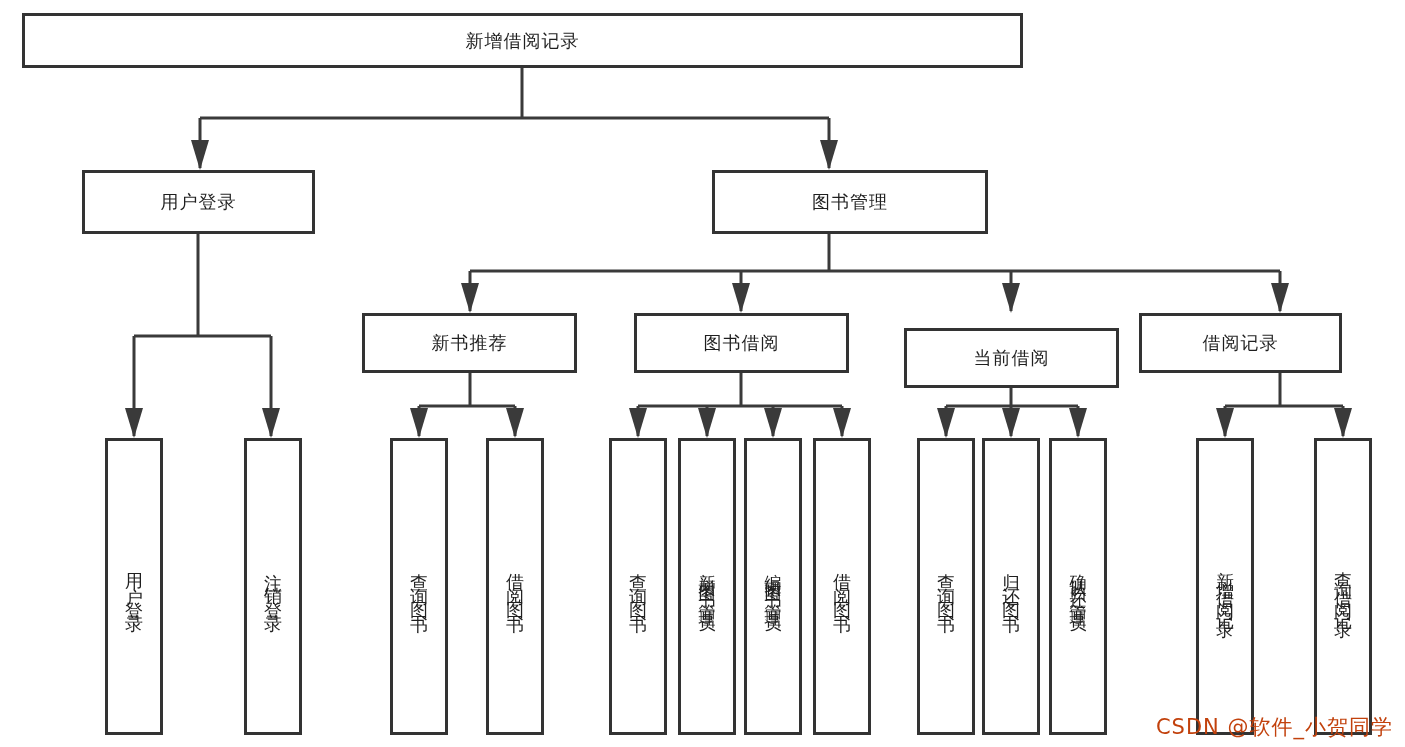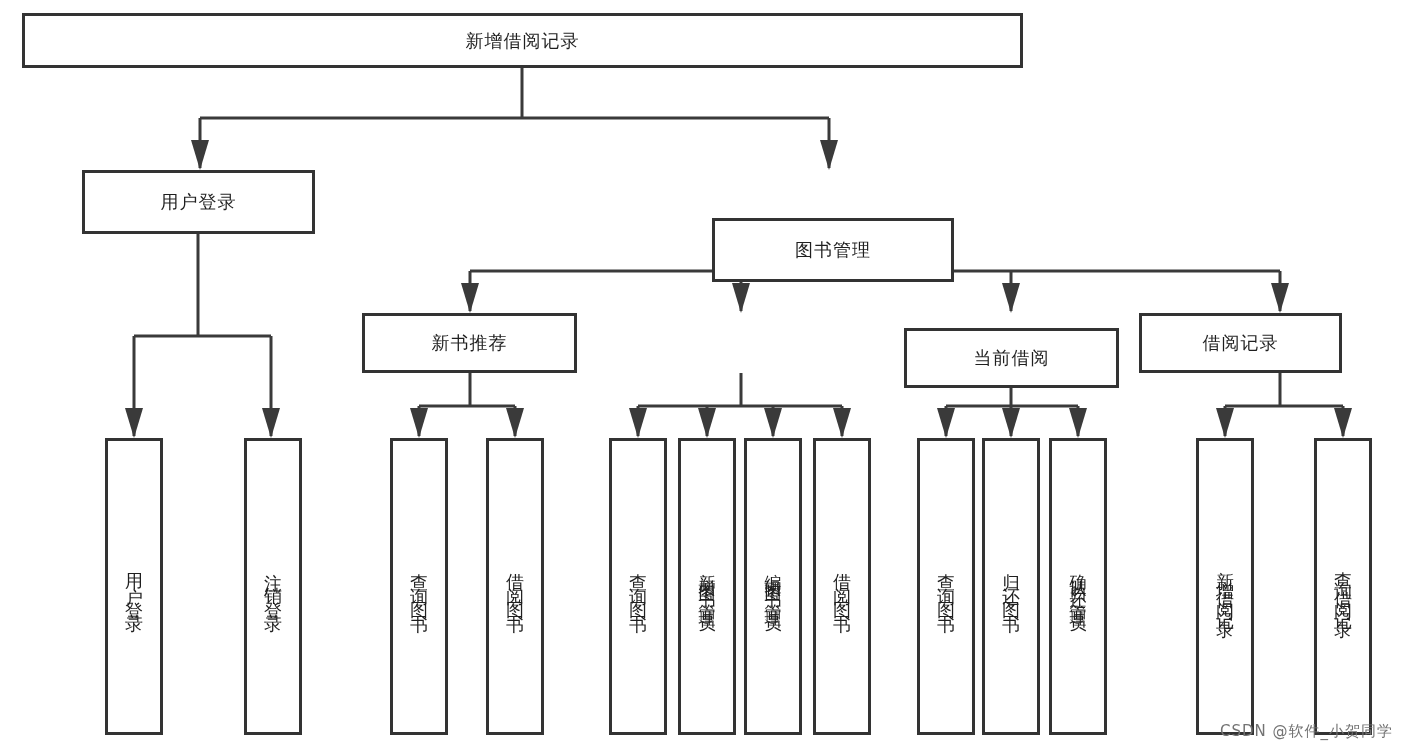--- a/index.html
+++ b/index.html
@@ -15,21 +15,21 @@
   }
   .h-node { font-size:18px; letter-spacing:1px; }
   .v-node span {
     writing-mode:vertical-rl; text-orientation:mixed;
     font-size:18px; letter-spacing:14px; line-height:1;
   }
   .v-node.tight span { font-size:17px; letter-spacing:6px; }
   .v-node.mid span { letter-spacing:10px; }
   .watermark {
     position:absolute; right:12px; bottom:6px; z-index:5;
-    font-size:15px; color:#737373; letter-spacing:1px; white-space:nowrap;
+    font-size:21px; color:#c2410c; letter-spacing:1px; white-space:nowrap;
   }
 </style>
 </head>
 <body>
 
 <div class="stage">
 
   <svg class="wires" viewBox="0 0 1405 747" fill="none" stroke="#3a3a3a" stroke-width="3">
 
     <path d="M522 68 V118 M200 118 H829 M200 118 V168 M829 118 V168"></path>
@@ -69,26 +69,29 @@
     </g>
   </svg>
 
   <div class="node h-node" style="left:22px; top:13px; width:1001px; height:55px;">
     <span>新增借阅记录</span>
   </div>
 
   <div class="node h-node" style="left:82px; top:170px; width:233px; height:64px;">
     <span>用户登录</span>
   </div>
-  <div class="node h-node" style="left:712px; top:170px; width:242px; height:64px;margin-top:48px;">
+  <div class="node h-node" style="left:712px; top:170px; width:276px; height:64px;">
     <span>图书管理</span>
   </div>
 
   <div class="node h-node" style="left:362px; top:313px; width:215px; height:60px;justify-content:center;">
     <span>新书推荐</span>
+  </div>
+  <div class="node h-node" style="left:634px; top:313px; width:215px; height:60px;">
+    <span>图书借阅</span>
   </div>
   <div class="node h-node" style="left:904px; top:313px; width:215px; height:60px;margin-top:15px;">
     <span>当前借阅</span>
   </div>
   <div class="node h-node" style="left:1139px; top:313px; width:203px; height:60px;">
     <span>借阅记录</span>
   </div>
 
   <div class="node v-node" style="left:105px; top:438px; width:58px; height:297px;">
     <span>用户登录</span>

